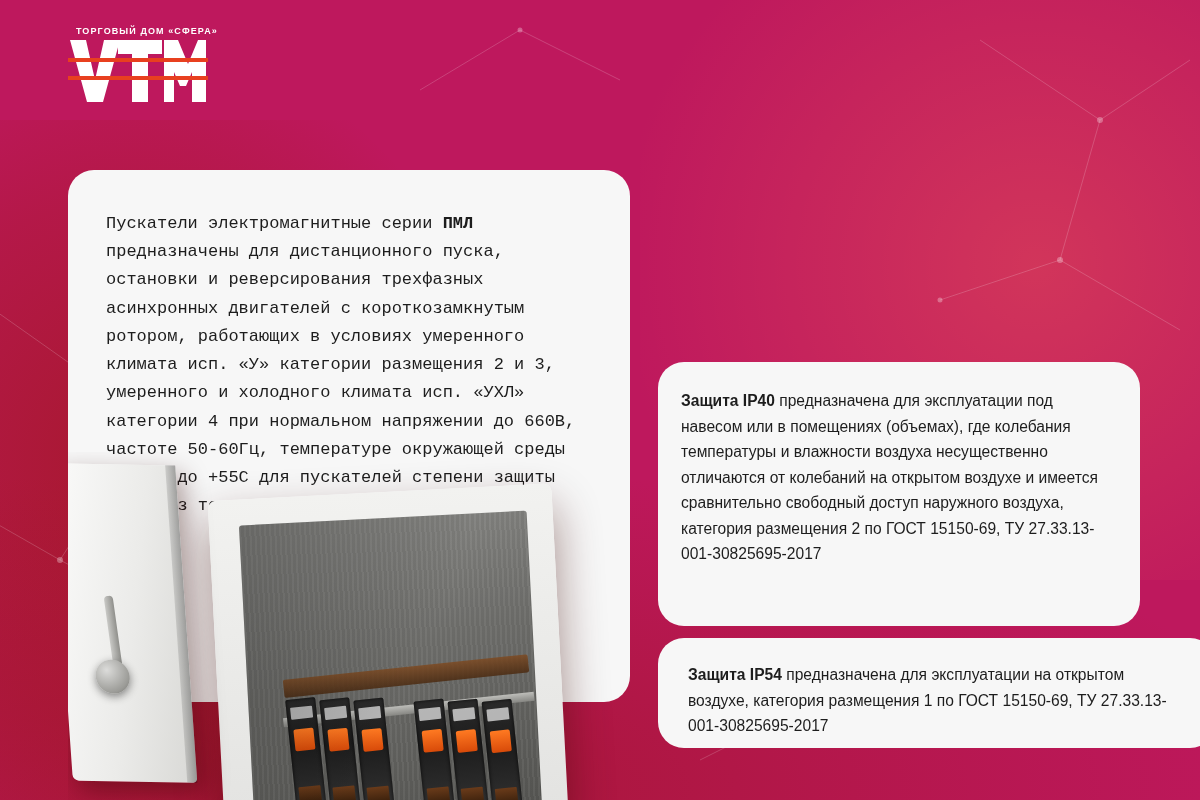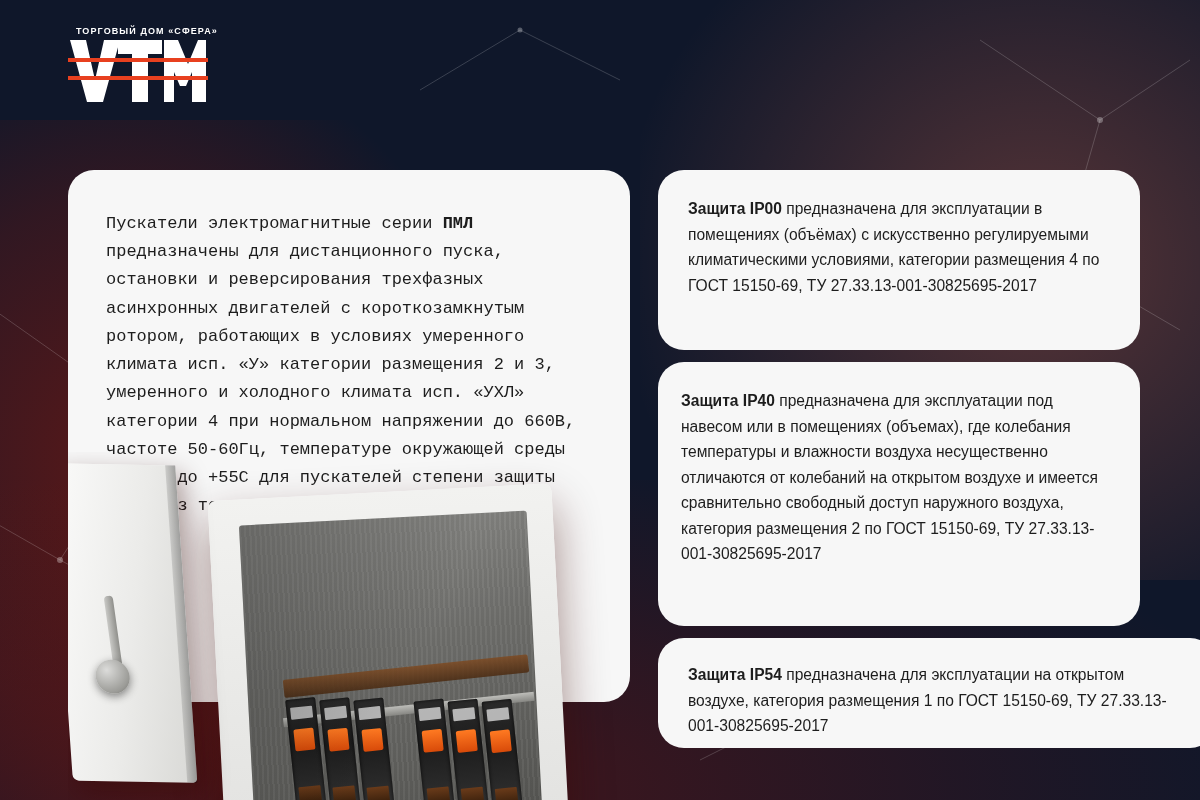--- a/index.html
+++ b/index.html
@@ -5,21 +5,21 @@
   * { box-sizing: border-box; }
   html, body {
     margin: 0; padding: 0;
     width: 1200px; height: 800px;
     overflow: hidden;
     font-family: "Liberation Sans", sans-serif;
   }
   .stage {
     position: relative;
     width: 1200px; height: 800px;
-    background: #0f172a;
+    background: #be185d;
     overflow: hidden;
   }
   
   .bg-shade-left {
     position: absolute; left: -120px; top: 120px;
     width: 620px; height: 760px;
     background: radial-gradient(ellipse at 40% 45%, rgba(150,25,10,0.55) 0%, rgba(150,25,10,0.25) 45%, rgba(150,25,10,0) 72%);
     pointer-events: none;
   }
   .bg-shade-right {
@@ -307,26 +307,20 @@
         <div class="shadow-diag"></div>
       </div>
     </div>
     <div class="door">
       <div class="door-edge"></div>
       <div class="handle-stem"></div>
       <div class="handle"></div>
     </div>
   </div>
 
-  <div class="card" id="card-ip00">
-    <p>
-      <b>Защита IP00 </b>
-      <span>предназначена для эксплуатации в помещениях (объёмах) с искусственно регулируемыми климатическими условиями, категории размещения 4 по ГОСТ 15150-69, ТУ 27.33.13-001-30825695-2017</span>
-    </p>
-  </div>
 
   <div class="card" id="card-ip40">
     <p>
       <b>Защита IP40 </b>
       <span>предназначена для эксплуатации под навесом или в помещениях (объемах), где колебания температуры и влажности воздуха несущественно отличаются от колебаний на открытом воздухе и имеется сравнительно свободный доступ наружного воздуха, категория размещения 2 по ГОСТ 15150-69, ТУ 27.33.13-001-30825695-2017</span>
     </p>
   </div>
 
   <div class="card" id="card-ip54">
     <p>

